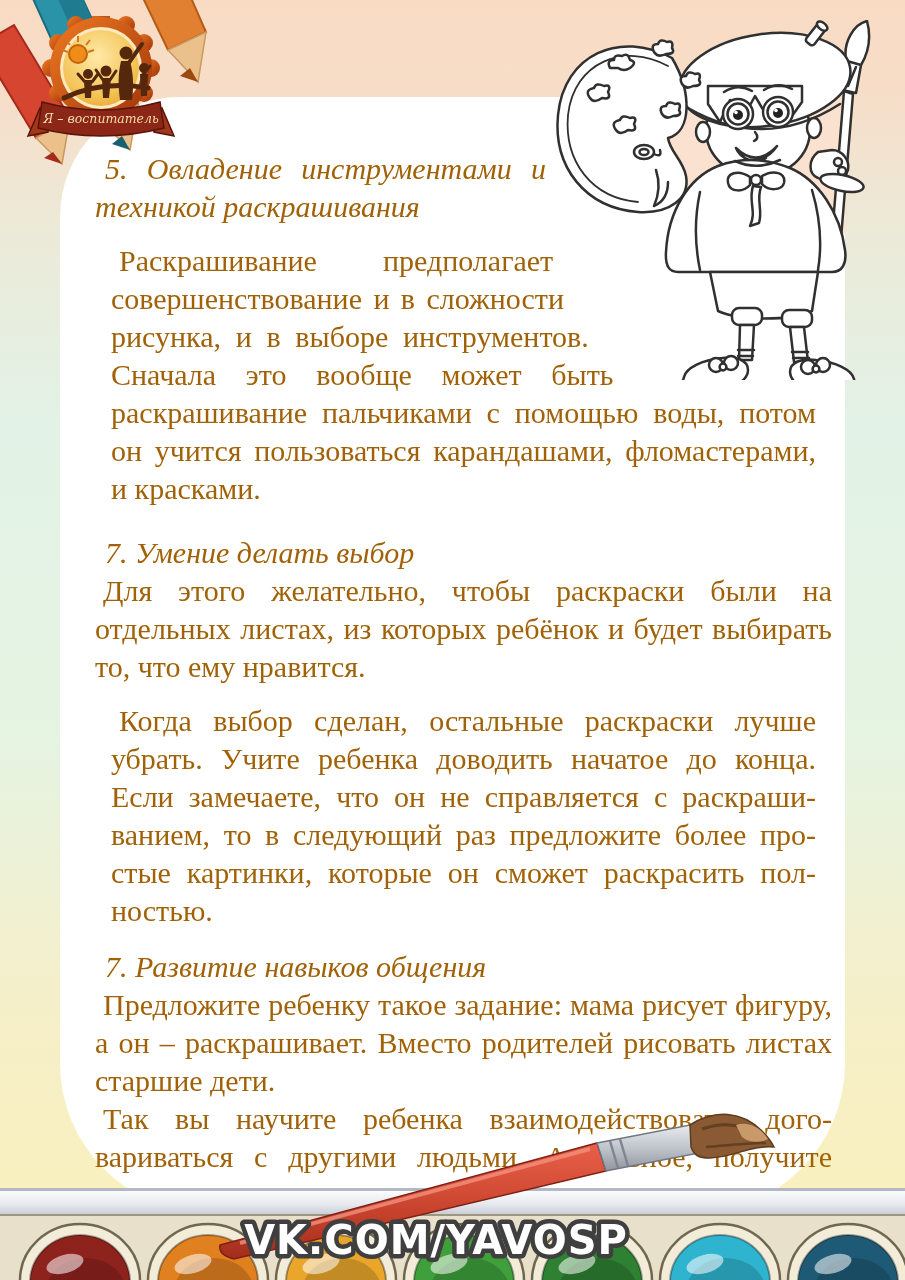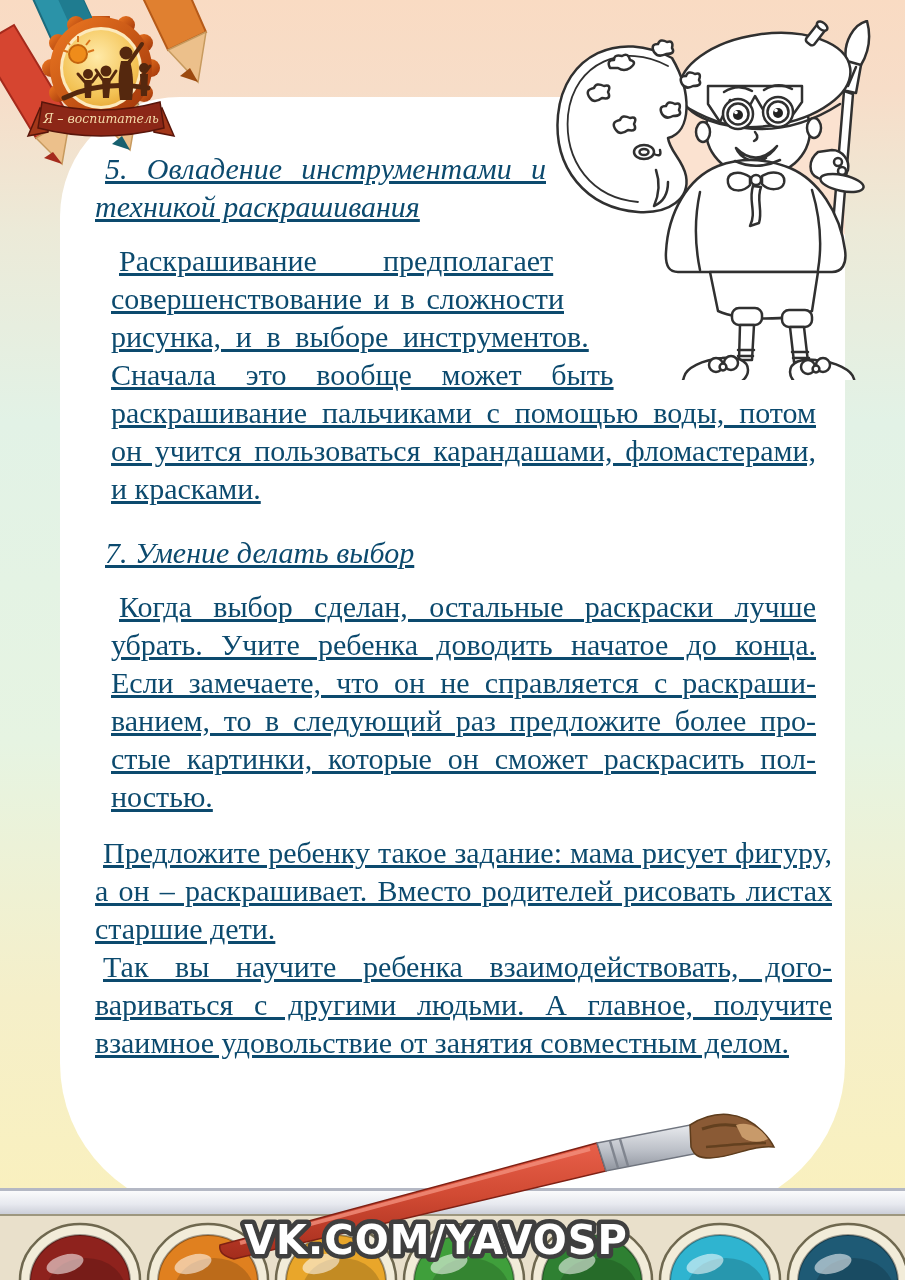--- a/index.html
+++ b/index.html
@@ -12,21 +12,21 @@
     position:absolute;left:60px;top:97px;width:785px;height:1116px;
     background:#ffffff;border-radius:120px 4px 150px 150px;z-index:1;
   }
   .wedge{
     position:absolute;left:628px;top:97px;width:217px;height:195px;background:#fbe2d0;
     clip-path:polygon(0 0,100% 0,100% 70%,88% 88%,72% 97%,52% 84%,30% 58%,12% 28%,0 6%);
     z-index:2;
   }
   .text-area{
     position:absolute;left:95px;top:150px;width:737px;z-index:3;
-    font-size:30px;line-height:38px;color:#0c4a6e;text-align:justify;text-decoration:underline;
+    font-size:30px;line-height:38px;color:#a16207;text-align:justify;
   }
   .sec{margin:0;}
   .heading{font-style:italic;text-indent:10px;}
   .para{text-indent:8px;}
   .spacer{
     float:right;width:286px;height:234px;
     shape-outside:polygon(0 0,100% 0,100% 100%,30% 100%,6% 55%,0 28%);
   }
   .mb26{margin-bottom:26px;}
   .mb18{margin-bottom:18px;}
@@ -205,23 +205,25 @@
 </svg>
 
 <div class="text-area">
   <section class="sec mb26">
     <div class="spacer"></div>
     <div class="heading">5. Овладение инструментами и техникой раскрашивания</div>
     <p class="para" style="margin:16px">Раскрашивание предполагает совершен­ствование и в сложности рисунка, и в выборе инструментов. Сначала это вообще может быть раскрашивание паль­чиками с помощью воды, потом он учится пользо­ваться карандашами, фломастерами, и красками.</p>
   </section>
   <section class="sec mb18">
     <div class="heading">7. Умение делать выбор</div>
+    <p class="para" style="margin:0">Для этого желательно, чтобы раскраски были на отдельных листах, из которых ребёнок и будет вы­бирать то, что ему нравится.</p>
     <p class="para" style="margin:16px">Когда выбор сделан, остальные раскраски лучше убрать. Учите ребенка доводить начатое до конца. Если замечаете, что он не справляется с раскраши­ванием, то в следующий раз предложите более про­стые картинки, которые он сможет раскрасить пол­ностью.</p>
   </section>
   <section class="sec mb10">
+    <div class="heading">7. Развитие навыков общения</div>
     <p class="para" style="margin:0">Предложите ребенку такое задание: мама рисует фигуру, а он – раскрашивает. Вместо родителей ри­совать листах старшие дети.</p>
     <p class="para" style="margin:0">Так вы научите ребенка взаимодействовать, дого­вариваться с другими людьми. А главное, получите взаимное удовольствие от занятия совместным делом.</p>
   </section>
 </div>
 
 <svg class="palette-strip" width="905" height="92" viewBox="0 0 905 92">
   <defs>
     <linearGradient id="rimg" x1="0" y1="0" x2="0" y2="1">
       <stop offset="0%" stop-color="#ffffff"></stop>
         <stop offset="60%" stop-color="#e7e9ef"></stop>

